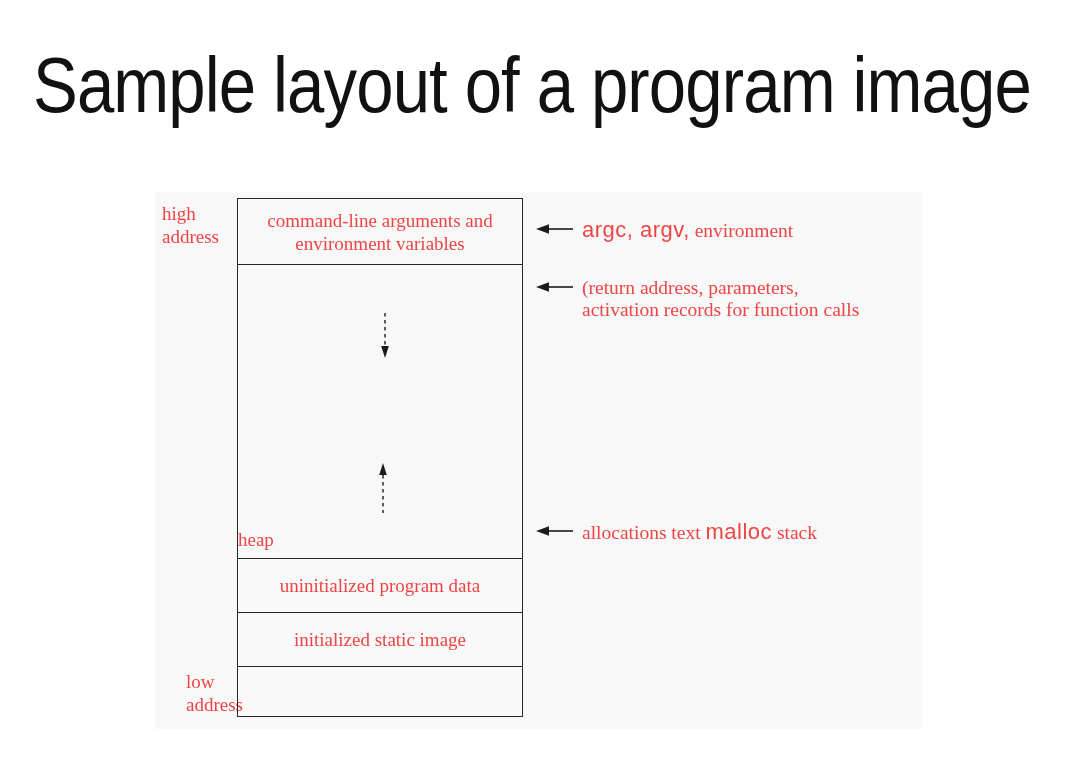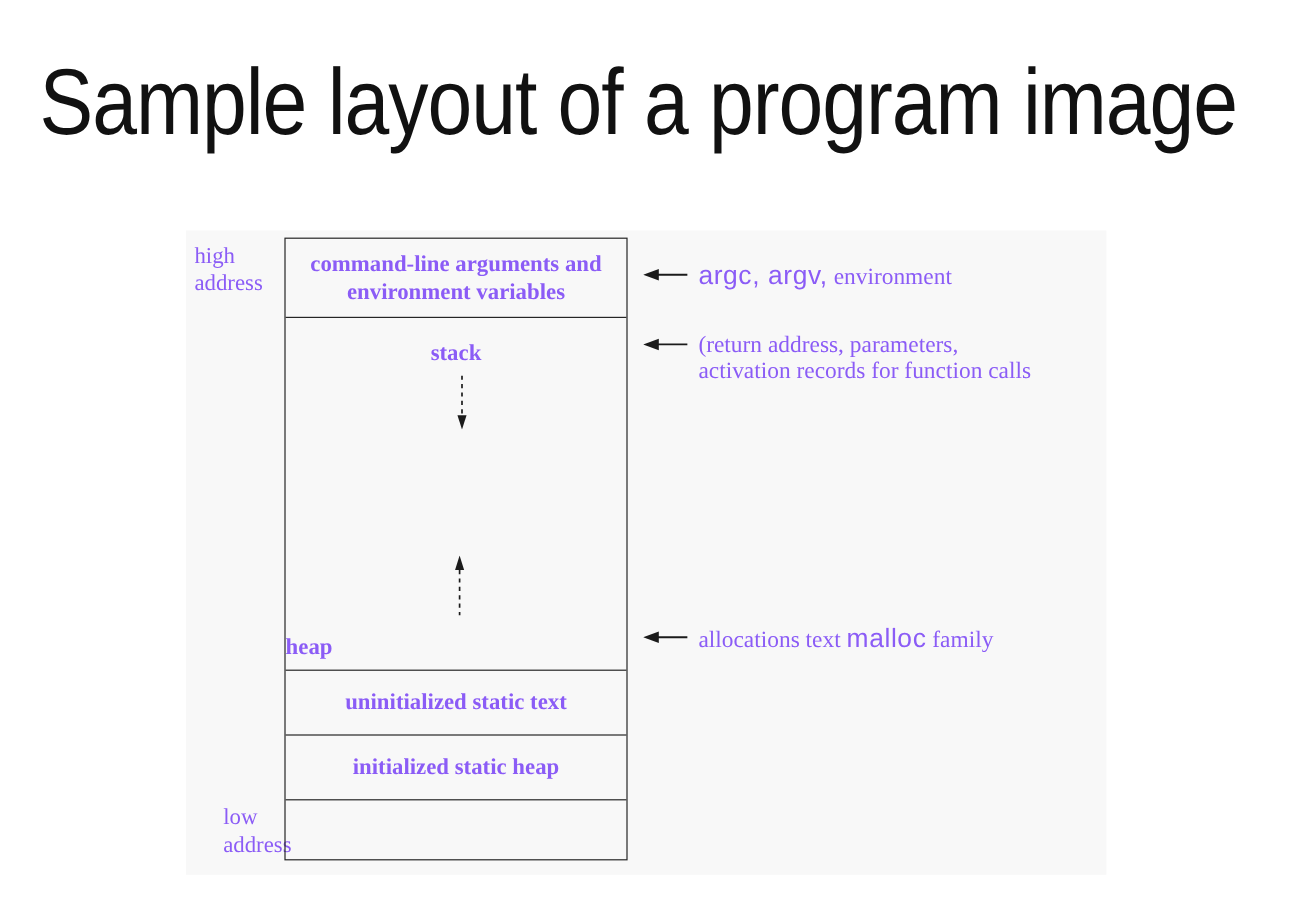--- a/index.html
+++ b/index.html
@@ -22,41 +22,40 @@
     color: #111111;
     white-space: nowrap;
     transform: scaleX(0.86);
     transform-origin: left top;
   }
   .scan {
     position: absolute;
     left: 155px; top: 192px;
     width: 767px; height: 537px;
     background: #f8f8f8;
-    color: #8b5cf6;
+    color: #ef4444;
   }
   .addr {
     position: absolute;
     width: 76px;
     font-size: 19px;
     line-height: 23px;
   }
   .addr-high { left: 7px; top: 10px; }
   .addr-low  { left: 7px; top: 478px; margin-left: 24px; }
 
   .membox {
     position: absolute;
     left: 82px; top: 6px;
     width: 286px; height: 519px;
     border: 1.6px solid #262626;
     box-sizing: border-box;
     display: flex;
     flex-direction: column;
     background: transparent;
-    font-weight: bold;
   }
   .seg { box-sizing: border-box; font-size: 19px; }
   .seg-args {
     height: 66px;
     border-bottom: 1.5px solid #262626;
     display: flex; align-items: center; justify-content: center;
     text-align: center;
     line-height: 23px;
     padding: 0 14px;
   }
@@ -107,38 +106,37 @@
   <div class="addr addr-high">high address</div>
   <div class="addr addr-low">low address</div>
 
   <div class="membox">
 
     <div class="seg seg-args">
       <span>command-line arguments and environment variables</span>
     </div>
 
     <div class="seg seg-stackheap">
-      <div class="stack-label">stack</div>
       <svg class="arrow-down-svg" width="12" height="45" viewBox="0 0 12 45">
         <line x1="6" y1="0" x2="6" y2="33" stroke="#1b1b1b" stroke-width="1.4" stroke-dasharray="3.5 3.5"></line>
         <polygon points="6,45 2.2,33 9.8,33" fill="#1b1b1b"></polygon>
       </svg>
       <svg class="arrow-up-svg" width="12" height="50" viewBox="0 0 12 50">
         <polygon points="6,0 2.2,12 9.8,12" fill="#1b1b1b"></polygon>
         <line x1="6" y1="12" x2="6" y2="50" stroke="#1b1b1b" stroke-width="1.4" stroke-dasharray="3.5 3.5"></line>
       </svg>
       <div class="heap-label">heap</div>
     </div>
 
     <div class="seg seg-small">
-      <span>uninitialized static text</span>
+      <span>uninitialized program data</span>
     </div>
 
     <div class="seg seg-small">
-      <span>initialized static heap</span>
+      <span>initialized static image</span>
     </div>
 
 
   </div>
 
   <div class="ann ann-args">
     <svg class="arr" width="37" height="12" viewBox="0 0 37 12">
       <line x1="9" y1="6" x2="37" y2="6" stroke="#1b1b1b" stroke-width="1.6"></line>
       <polygon points="0,6 13,1.2 13,10.8" fill="#1b1b1b"></polygon>
     </svg>
@@ -157,17 +155,17 @@
       <div>activation records for function calls</div>
     </div>
   </div>
 
   <div class="ann ann-heap">
     <svg class="arr" width="37" height="12" viewBox="0 0 37 12">
       <line x1="9" y1="6" x2="37" y2="6" stroke="#1b1b1b" stroke-width="1.6"></line>
       <polygon points="0,6 13,1.2 13,10.8" fill="#1b1b1b"></polygon>
     </svg>
     <div class="txt">
-      <span>allocations text </span><span class="mono">malloc</span><span> family</span>
+      <span>allocations text </span><span class="mono">malloc</span><span> stack</span>
     </div>
   </div>
 
 </div>
 
 </body></html>

